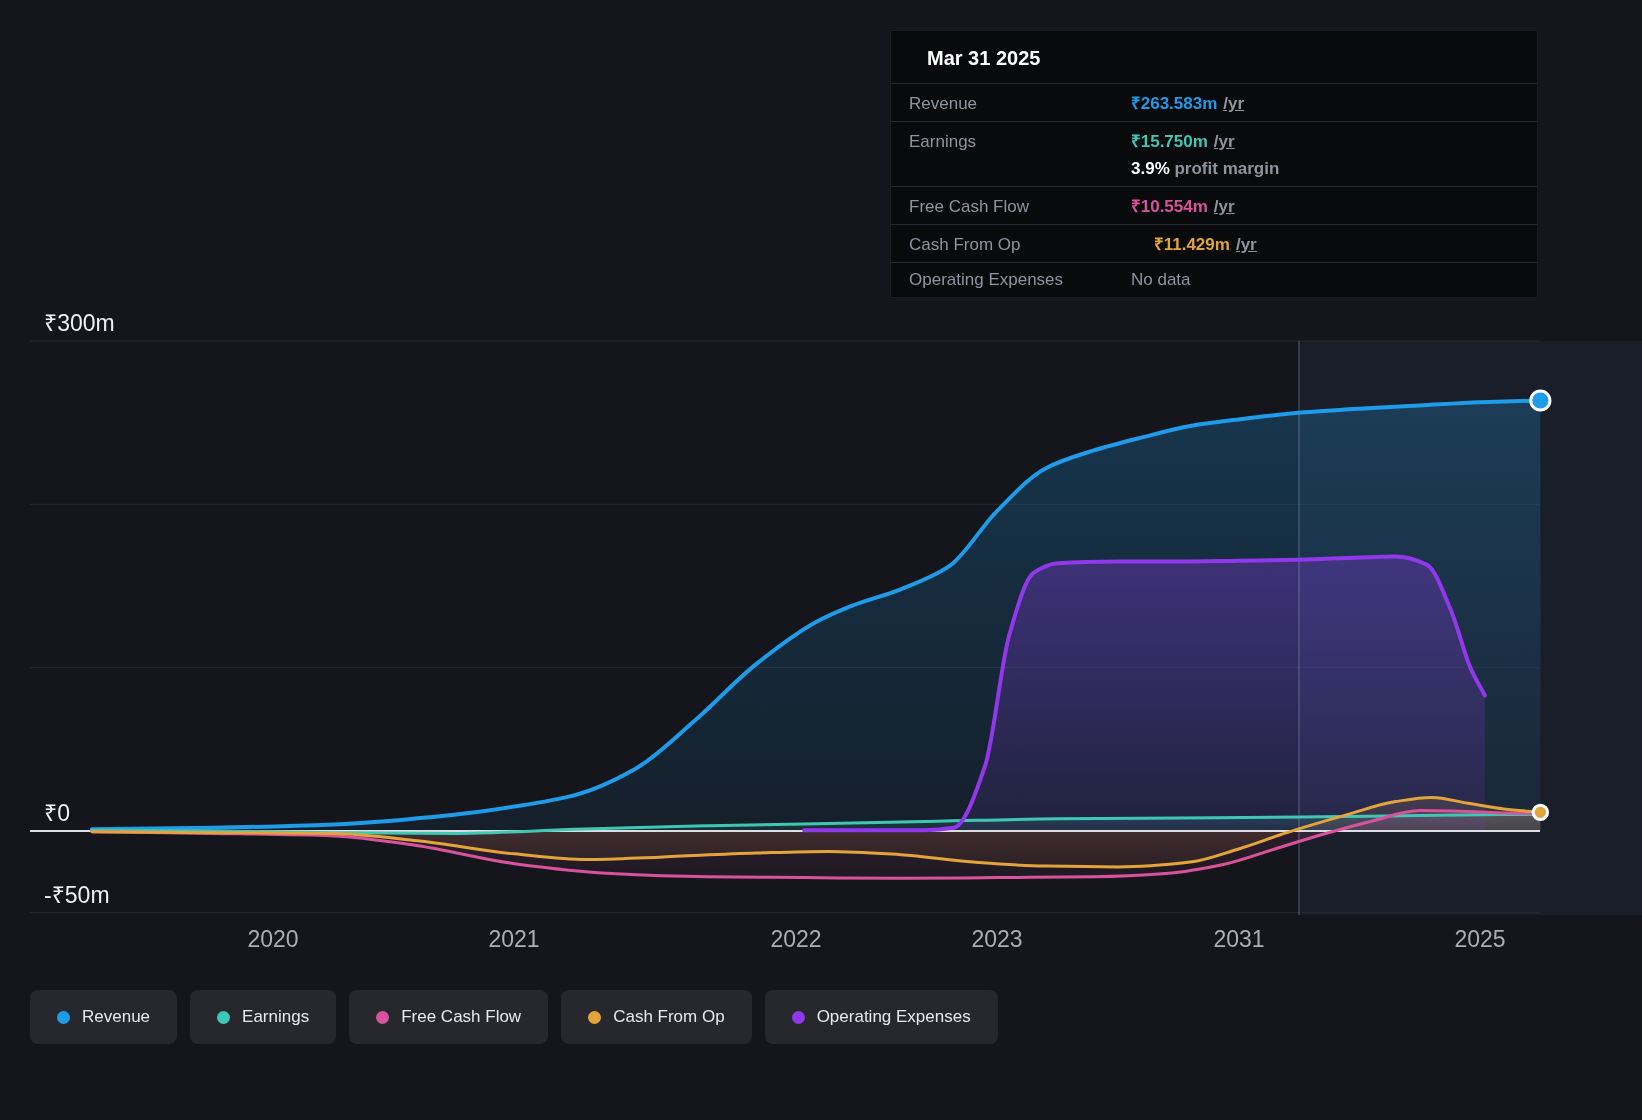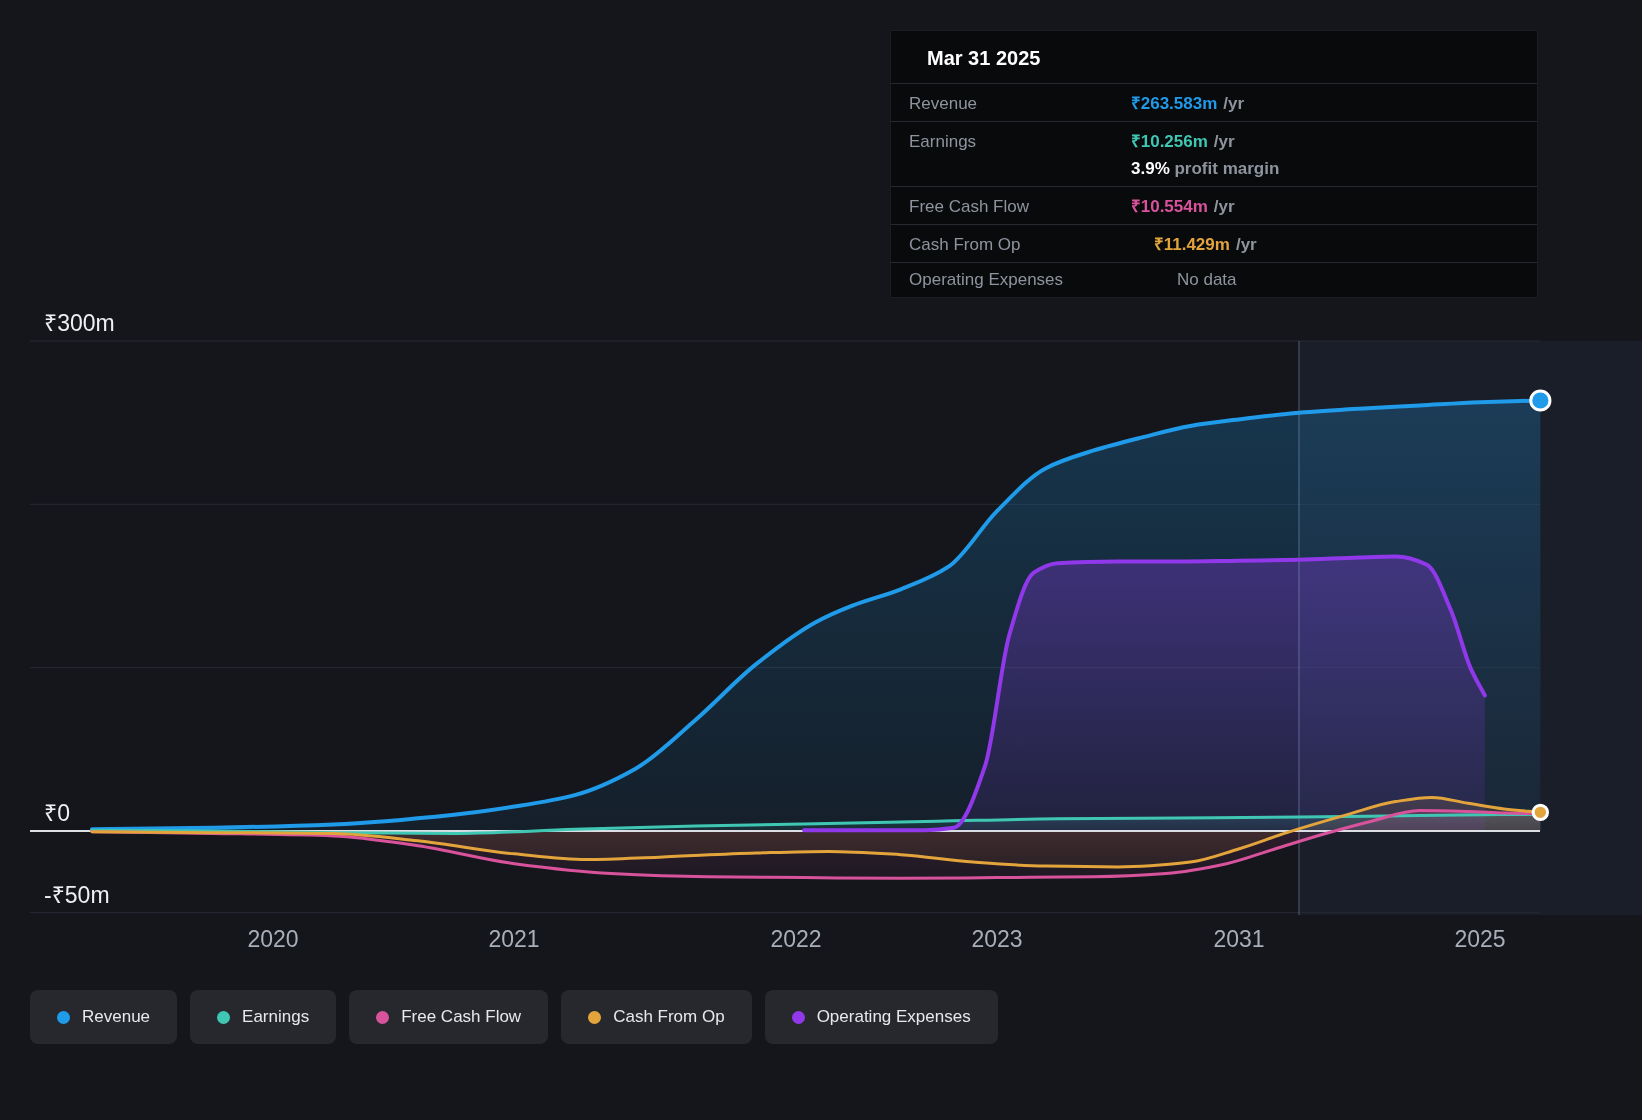--- a/index.html
+++ b/index.html
@@ -27,21 +27,21 @@
   .tooltip {
     position:absolute; left:890px; top:30px; width:648px;
     background:rgba(9,10,12,0.97);
     border:1px solid #1b1d22;
     font-size:17px;
   }
   .tooltip-header { font-size:20px; font-weight:bold; color:#ffffff; padding:16px 36px 13px; }
   .t-row { display:flex; align-items:baseline; padding:7px 18px; border-top:1px solid #26292f; }
   .t-label { width:222px; flex:none; color:#8e949e; }
   .t-value { font-weight:bold; }
-  .t-suffix { color:#8e949e; font-weight:bold; margin-left:6px; }
+  .t-suffix { color:#8e949e; font-weight:bold; margin-left:6px;text-decoration:underline; }
   .t-muted { font-weight:normal; }
   .t-margin { padding-top:7px; }
   .t-margin-value { font-weight:bold; color:#ffffff; }
   .t-margin-label { color:#8e949e; font-weight:bold; }
 </style>
 </head>
 <body>
 
 <svg id="chart-svg" width="1642" height="1120">
     <defs>
@@ -104,21 +104,21 @@
   <div class="t-row">
     <div class="t-label">Revenue</div>
     <div>
       <span class="t-value" style="color: rgb(31, 155, 234);">₹263.583m</span><span class="t-suffix">/yr</span>
     </div>
   </div>
 
   <div class="t-row">
     <div class="t-label">Earnings</div>
     <div>
-      <span class="t-value" style="color: rgb(63, 199, 180);">₹10.256m</span><span class="t-suffix">/yr</span>
+      <span class="t-value" style="color: rgb(63, 199, 180);">₹15.750m</span><span class="t-suffix">/yr</span>
       <div class="t-margin">
         <span class="t-margin-value">3.9%</span>
         <span class="t-margin-label">profit margin</span>
       </div>
     </div>
   </div>
 
   <div class="t-row">
     <div class="t-label">Free Cash Flow</div>
     <div>
@@ -129,21 +129,21 @@
   <div class="t-row">
     <div class="t-label">Cash From Op</div>
     <div>
       <span class="t-value" style="color: rgb(227, 164, 60); margin-left: 23px;">₹11.429m</span><span class="t-suffix">/yr</span>
     </div>
   </div>
 
   <div class="t-row">
     <div class="t-label">Operating Expenses</div>
     <div>
-      <span class="t-value t-muted" style="color: rgb(142, 148, 158); margin-left: 46px;">No data</span>
+      <span class="t-value t-muted" style="color: rgb(142, 148, 158);">No data</span>
     </div>
   </div>
 </div>
 
 <div class="legend">
   <div class="legend-chip">
     <span class="legend-dot" style="background-color: rgb(31, 155, 234);"></span>
     <span>Revenue</span>
   </div>
   <div class="legend-chip">

